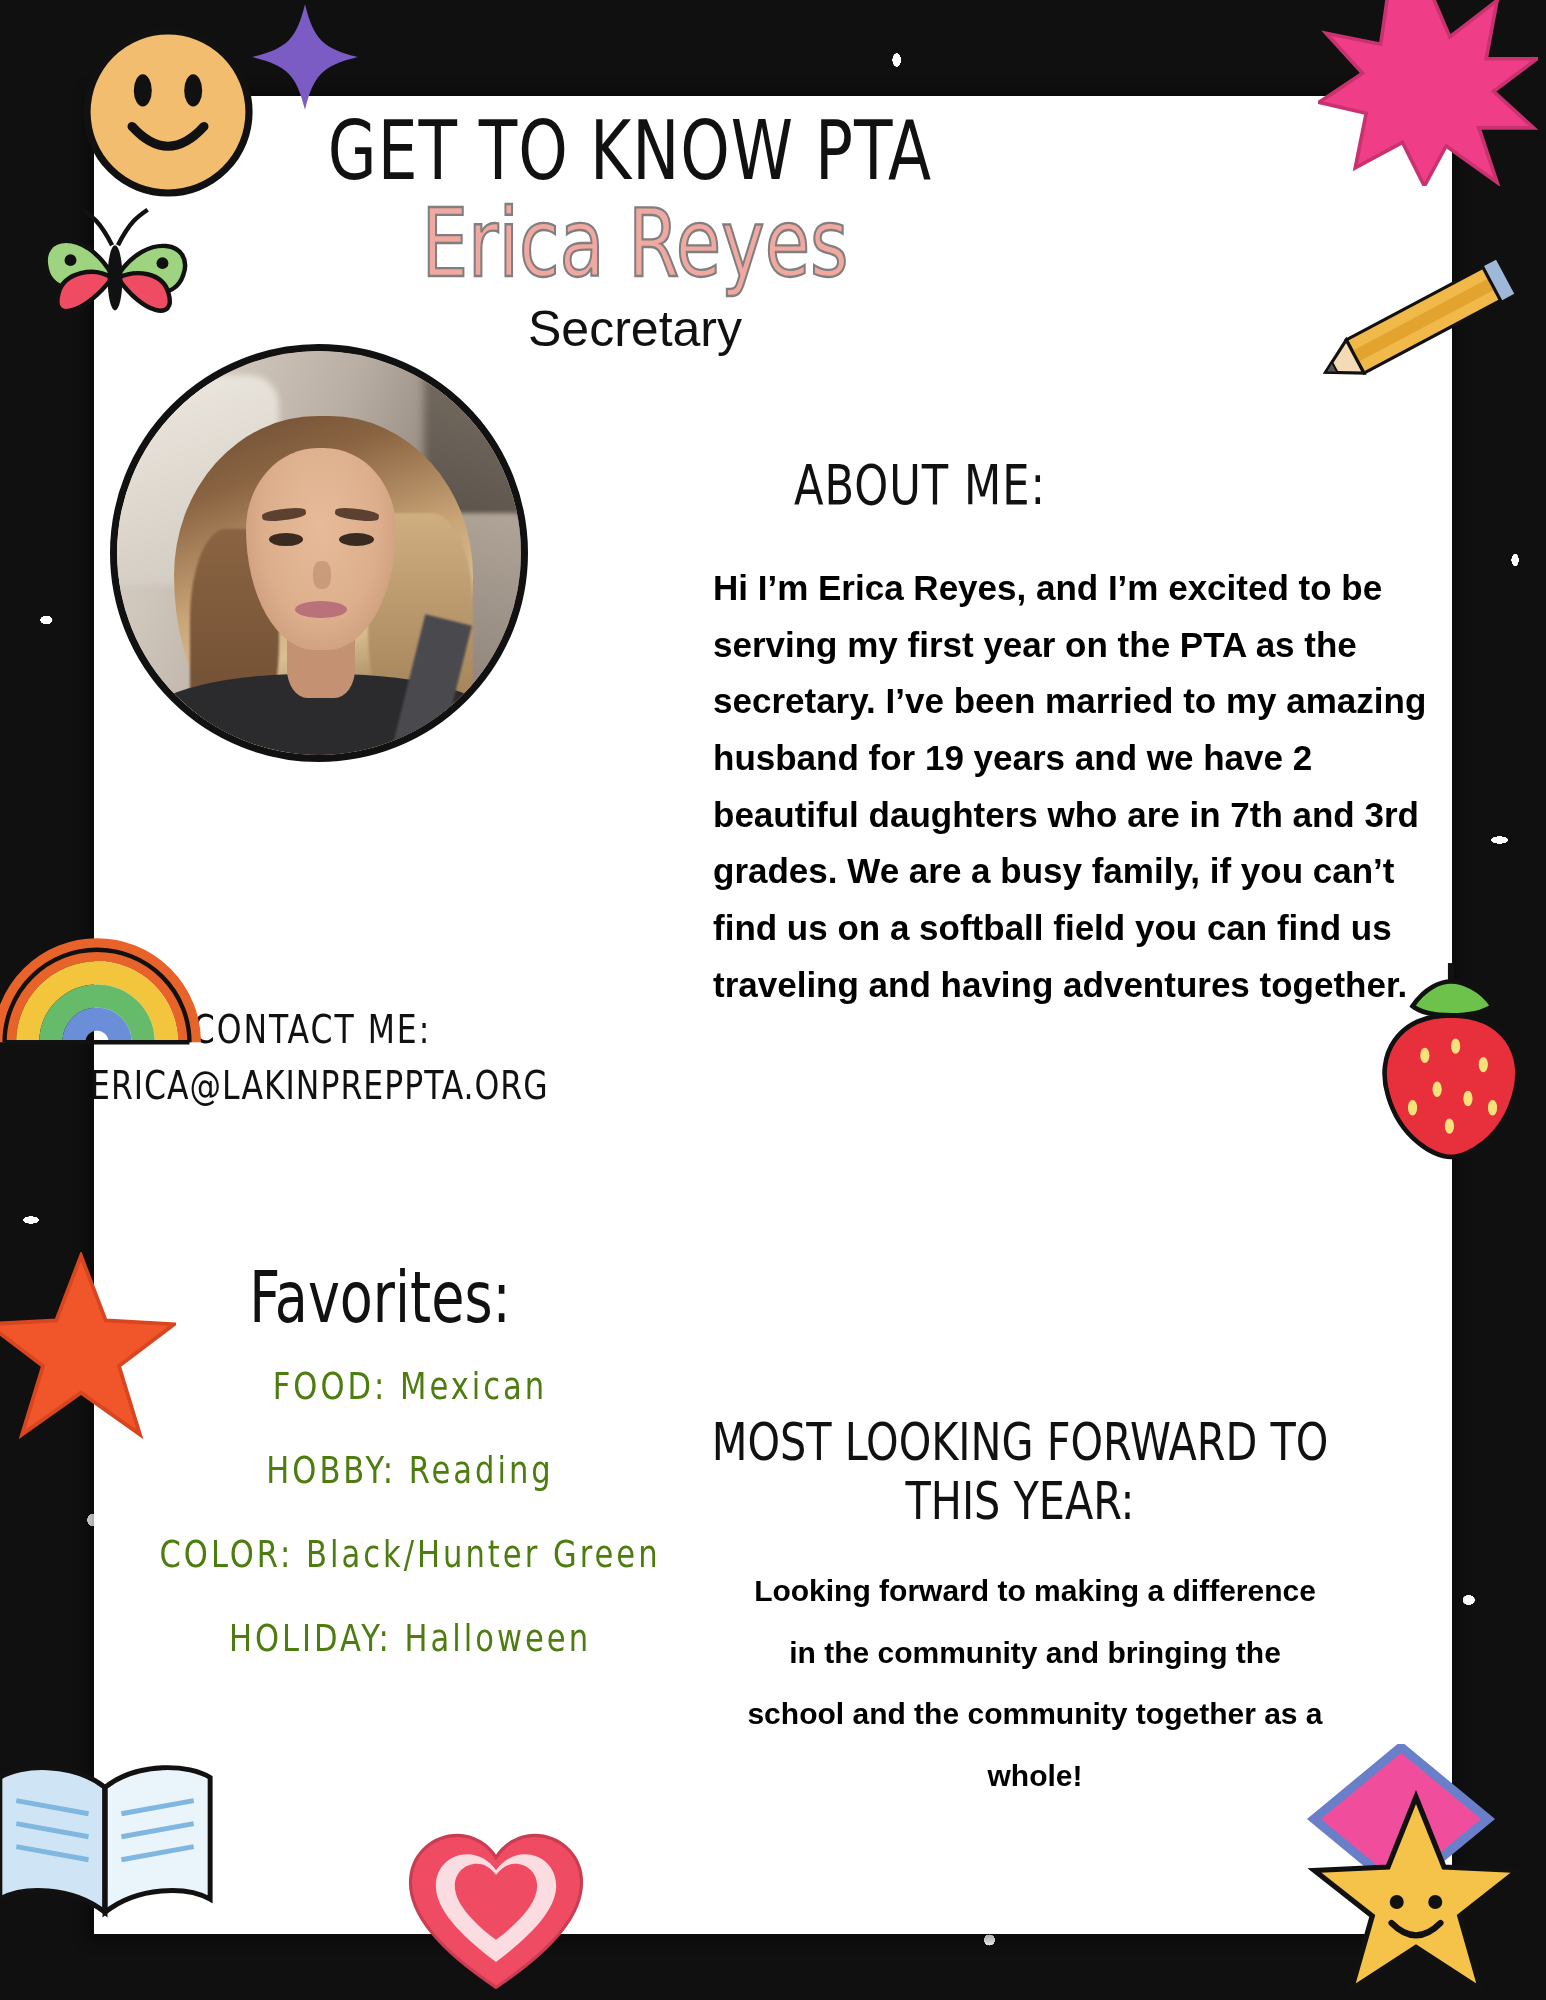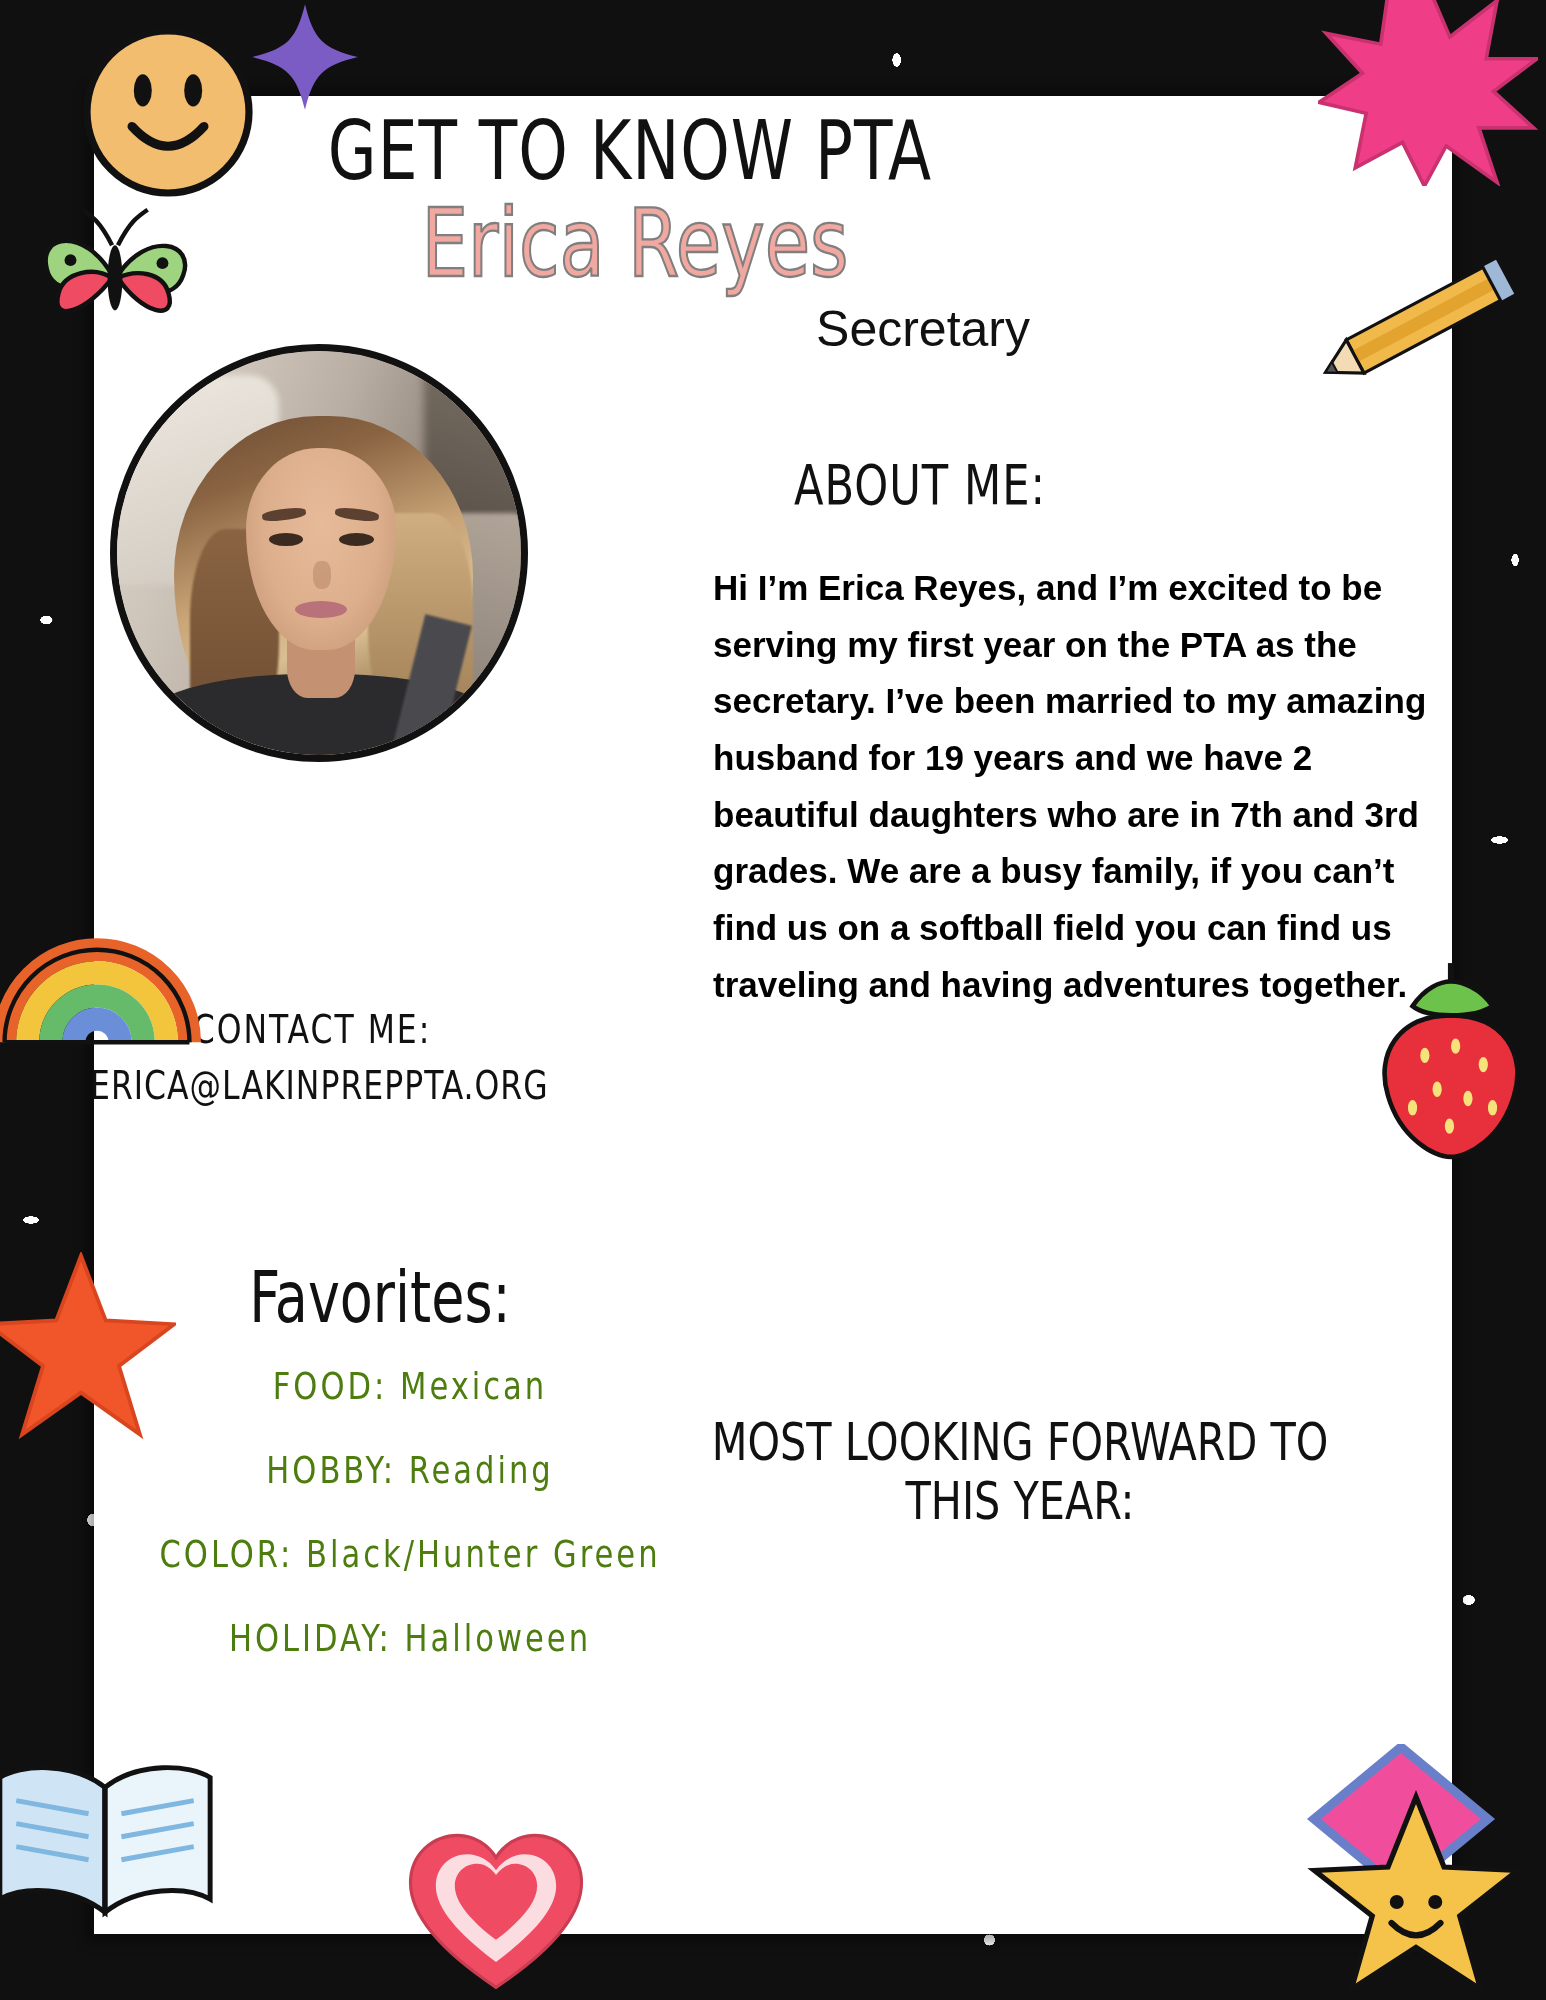--- a/index.html
+++ b/index.html
@@ -119,21 +119,21 @@
     color: #f0a8a0;
     -webkit-text-stroke: 2px #7f7f7f;
     font-weight: 400;
     transform: scaleY(1.15);
   }
   .role {
     position: absolute;
     left: 240px;
     top: 300px;
     width: 790px;
-    text-align: right;
+    text-align: center;
     font-family: "Liberation Sans", sans-serif;
     font-size: 50px;
     color: #111;
   }
 
   
   .portrait-wrap {
     position: absolute;
     left: 110px;
     top: 344px;
@@ -390,20 +390,21 @@
     <div class="fav-item">FOOD: Mexican</div>
     <div class="fav-item">HOBBY: Reading</div>
     <div class="fav-item">COLOR: Black/Hunter Green</div>
     <div class="fav-item">HOLIDAY: Halloween</div>
   </div>
 
   <div class="look-head">
     <div>MOST LOOKING FORWARD TO</div>
     <div>THIS YEAR:</div>
   </div>
+  <div class="look-body">Looking forward to making a difference in the community and bringing the school and the community together as a whole!</div>
 
   <svg class="sticker smiley" viewBox="0 0 100 100">
     <circle cx="50" cy="50" r="45" fill="#f2bd6e" stroke="#111" stroke-width="4"></circle>
     <ellipse cx="36" cy="38" rx="5" ry="9" fill="#111"></ellipse>
     <ellipse cx="64" cy="38" rx="5" ry="9" fill="#111"></ellipse>
     <path d="M30 58 Q50 80 70 58" fill="none" stroke="#111" stroke-width="5" stroke-linecap="round"></path>
   </svg>
 
   <svg class="sticker butterfly" viewBox="0 0 120 100">
     <path d="M58 50 C40 18 8 22 14 46 C18 64 44 62 58 50 Z" fill="#9ed47f" stroke="#111" stroke-width="3"></path>

